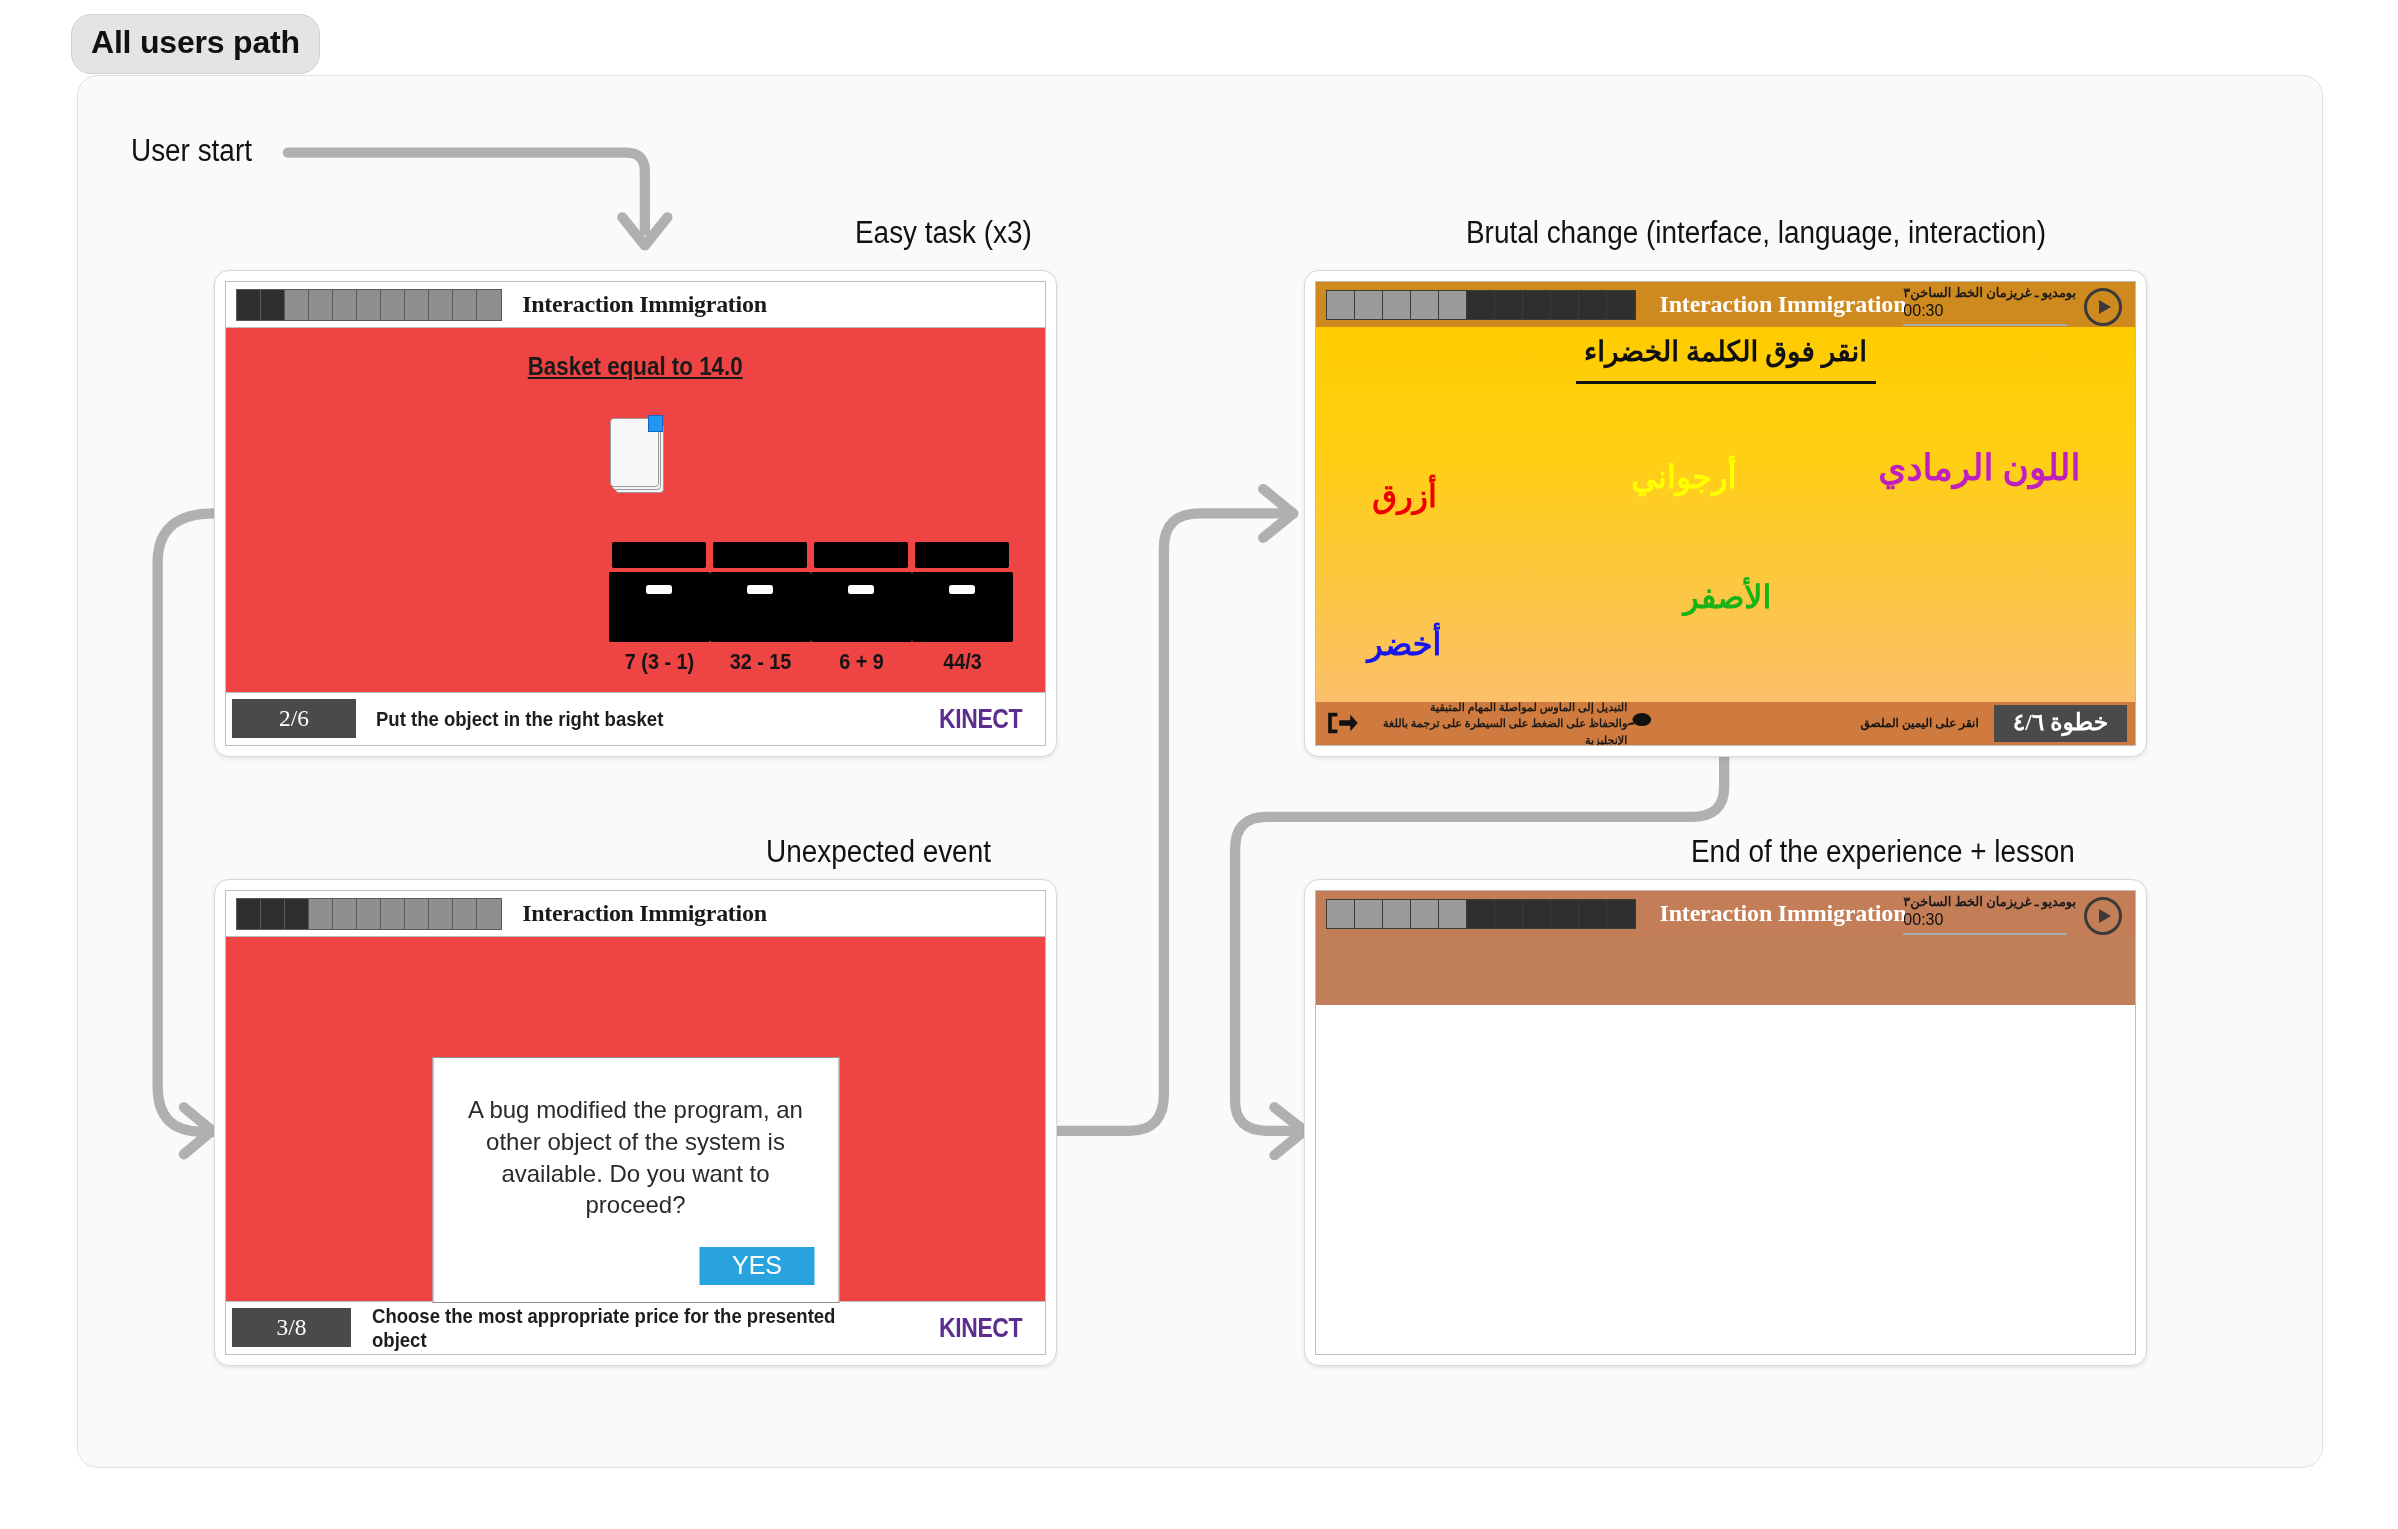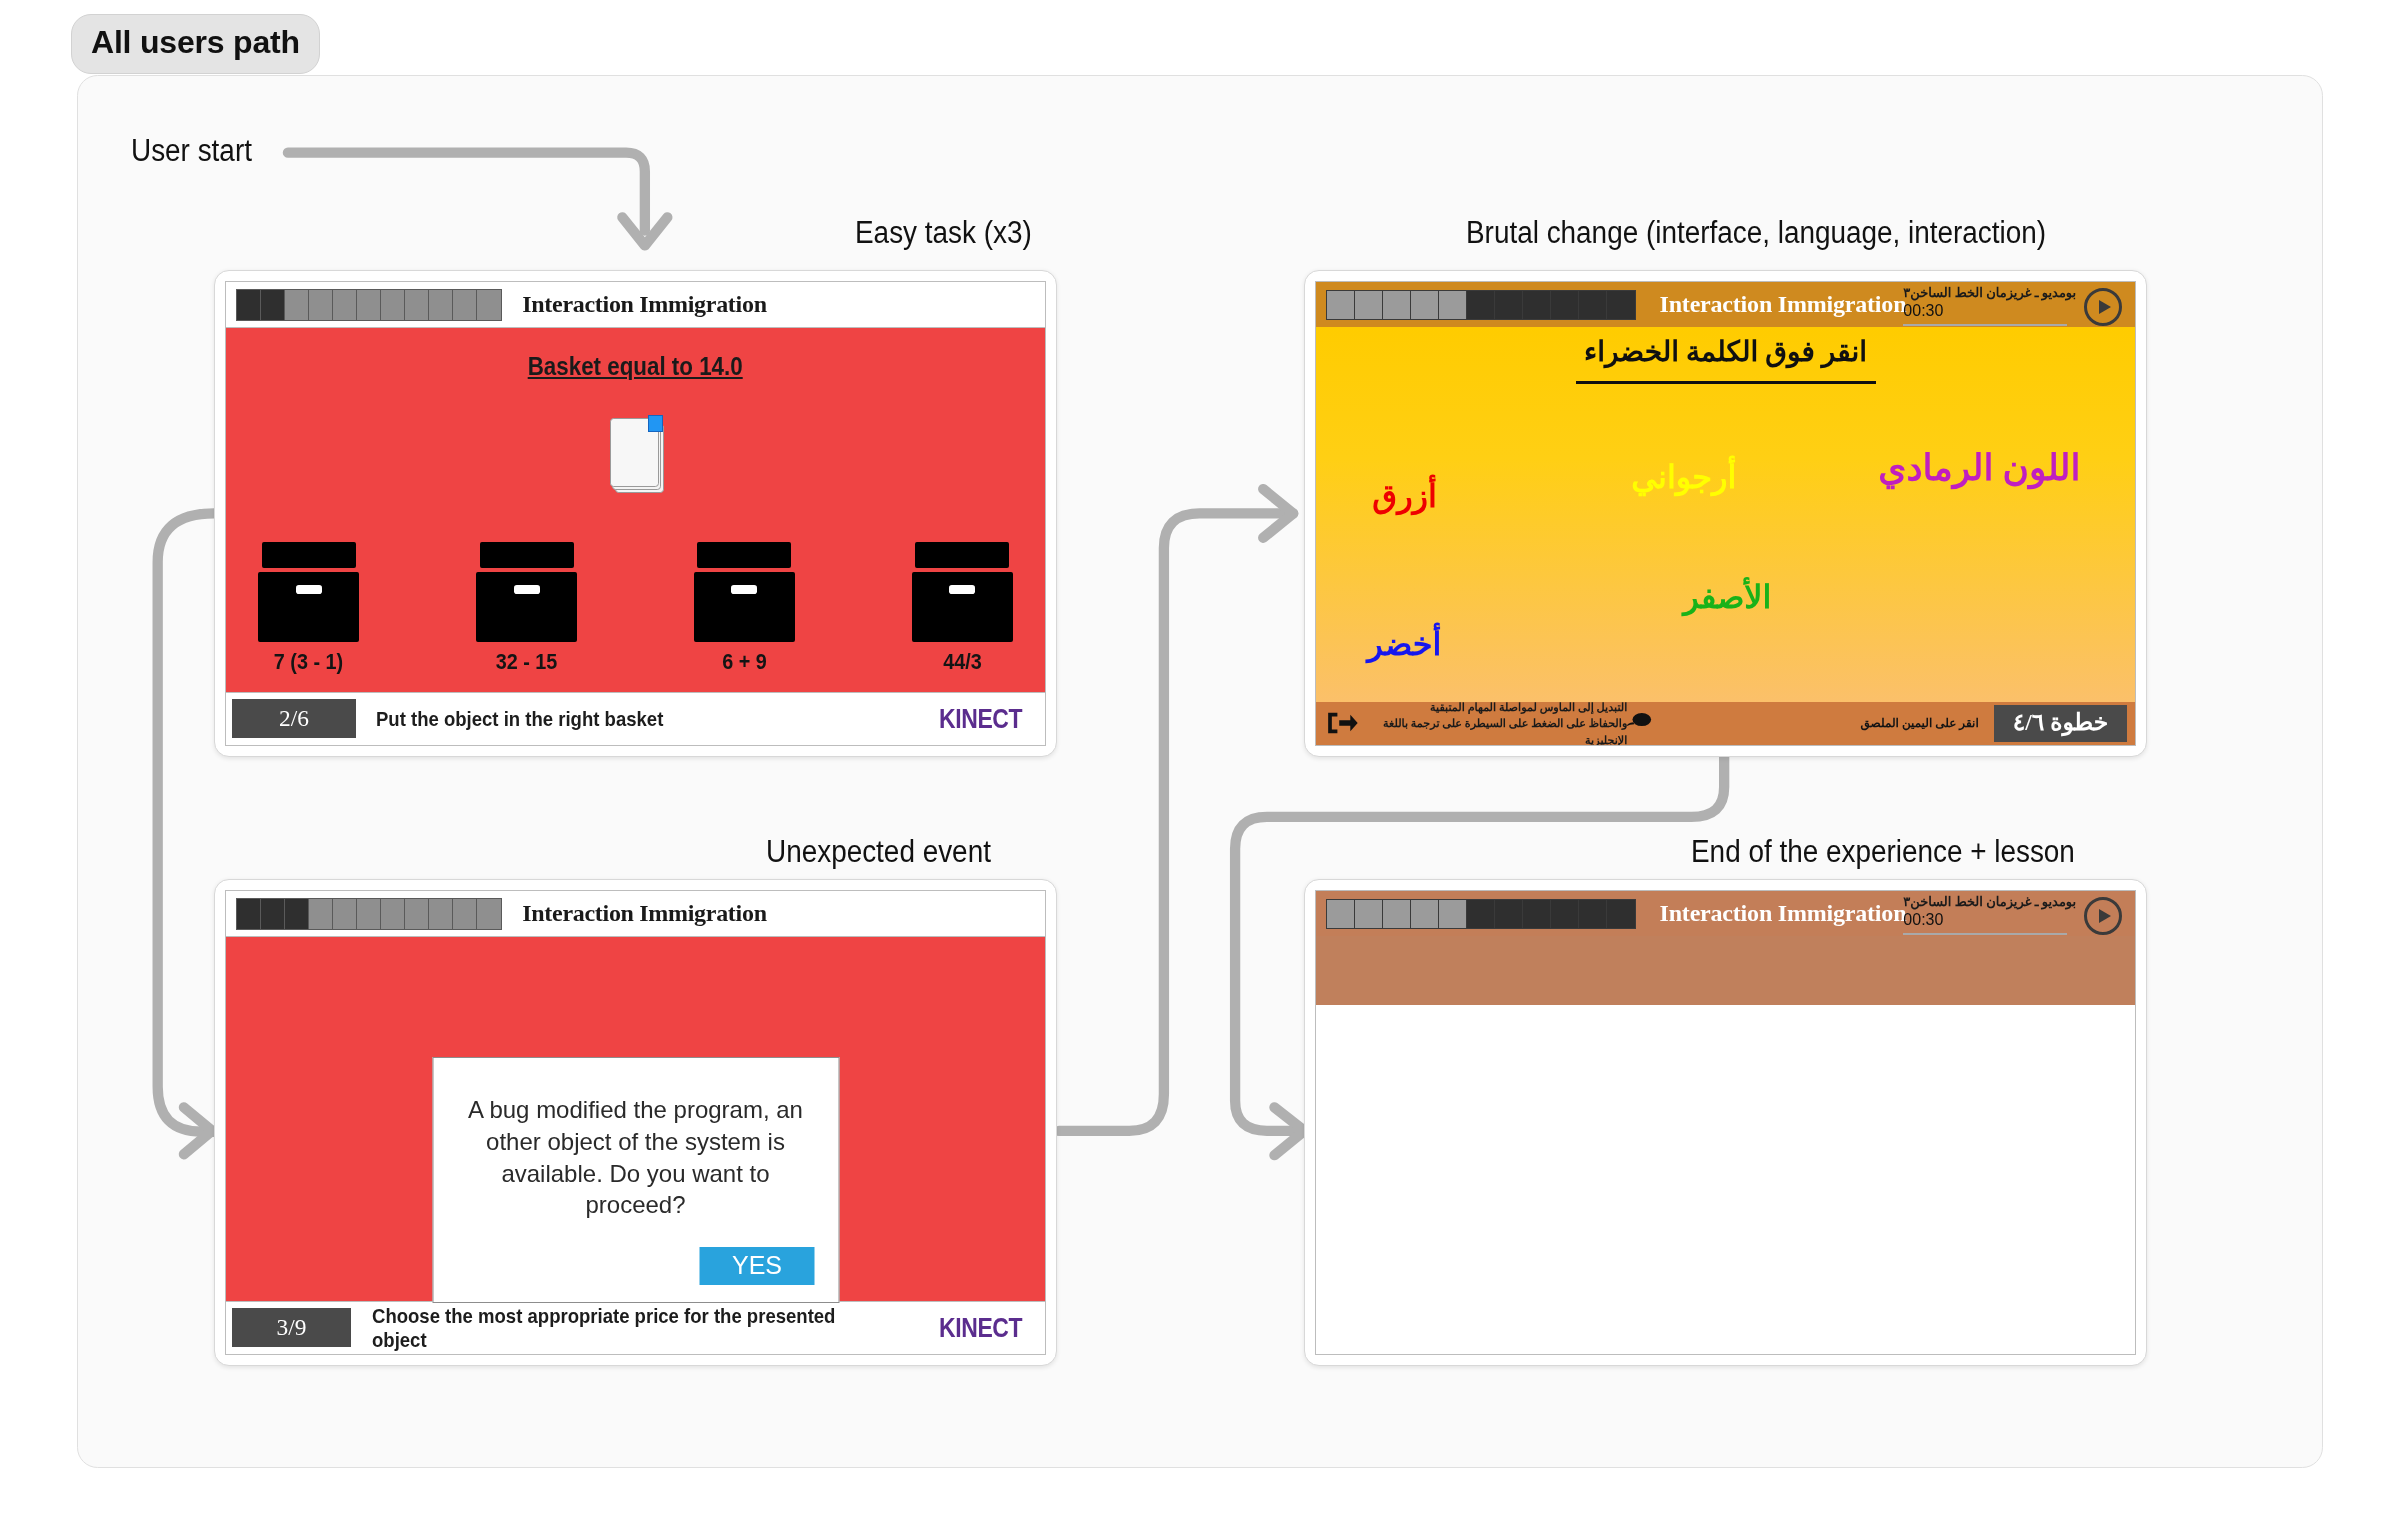--- a/index.html
+++ b/index.html
@@ -160,21 +160,21 @@
     top: -3.7px;
     width: 13px; height: 15px;
     background: #2196f3;
     border: 0.9px solid #1565c0;
   }
   .baskets {
     position: absolute;
     left: 0; right: 0;
     top: 214px;
     display: flex;
-    justify-content: space-between;
+    justify-content: flex-end;
     padding: 0 32px;
   }
   .basket { width: 101px; text-align: center; }
   .basket .lid {
     width: 94px; height: 26px;
     background: #000;
     margin: 0 auto 3.7px auto;
     border-radius: 1.9px;
   }
   .basket .box {
@@ -579,21 +579,21 @@
       <div class="k-body">
         <div class="dialog">
           <div class="msg">A bug modified the program, an other object of the system is available. Do you want to proceed?</div>
           <div class="yesrow">
             <div class="yes">YES</div>
           </div>
         </div>
       </div>
 
       <div class="k-footer">
-        <div class="k-step">3/9</div>
+        <div class="k-step">3/8</div>
         <div class="k-instruction">Choose the most appropriate price for the presented object</div>
         <div class="k-brand">KINECT</div>
       </div>
 
     </div>
   </div>
 
   <div class="device" style="left:1304px; top:270px; width:843px; height:487px;">
     <div class="screen">
 

